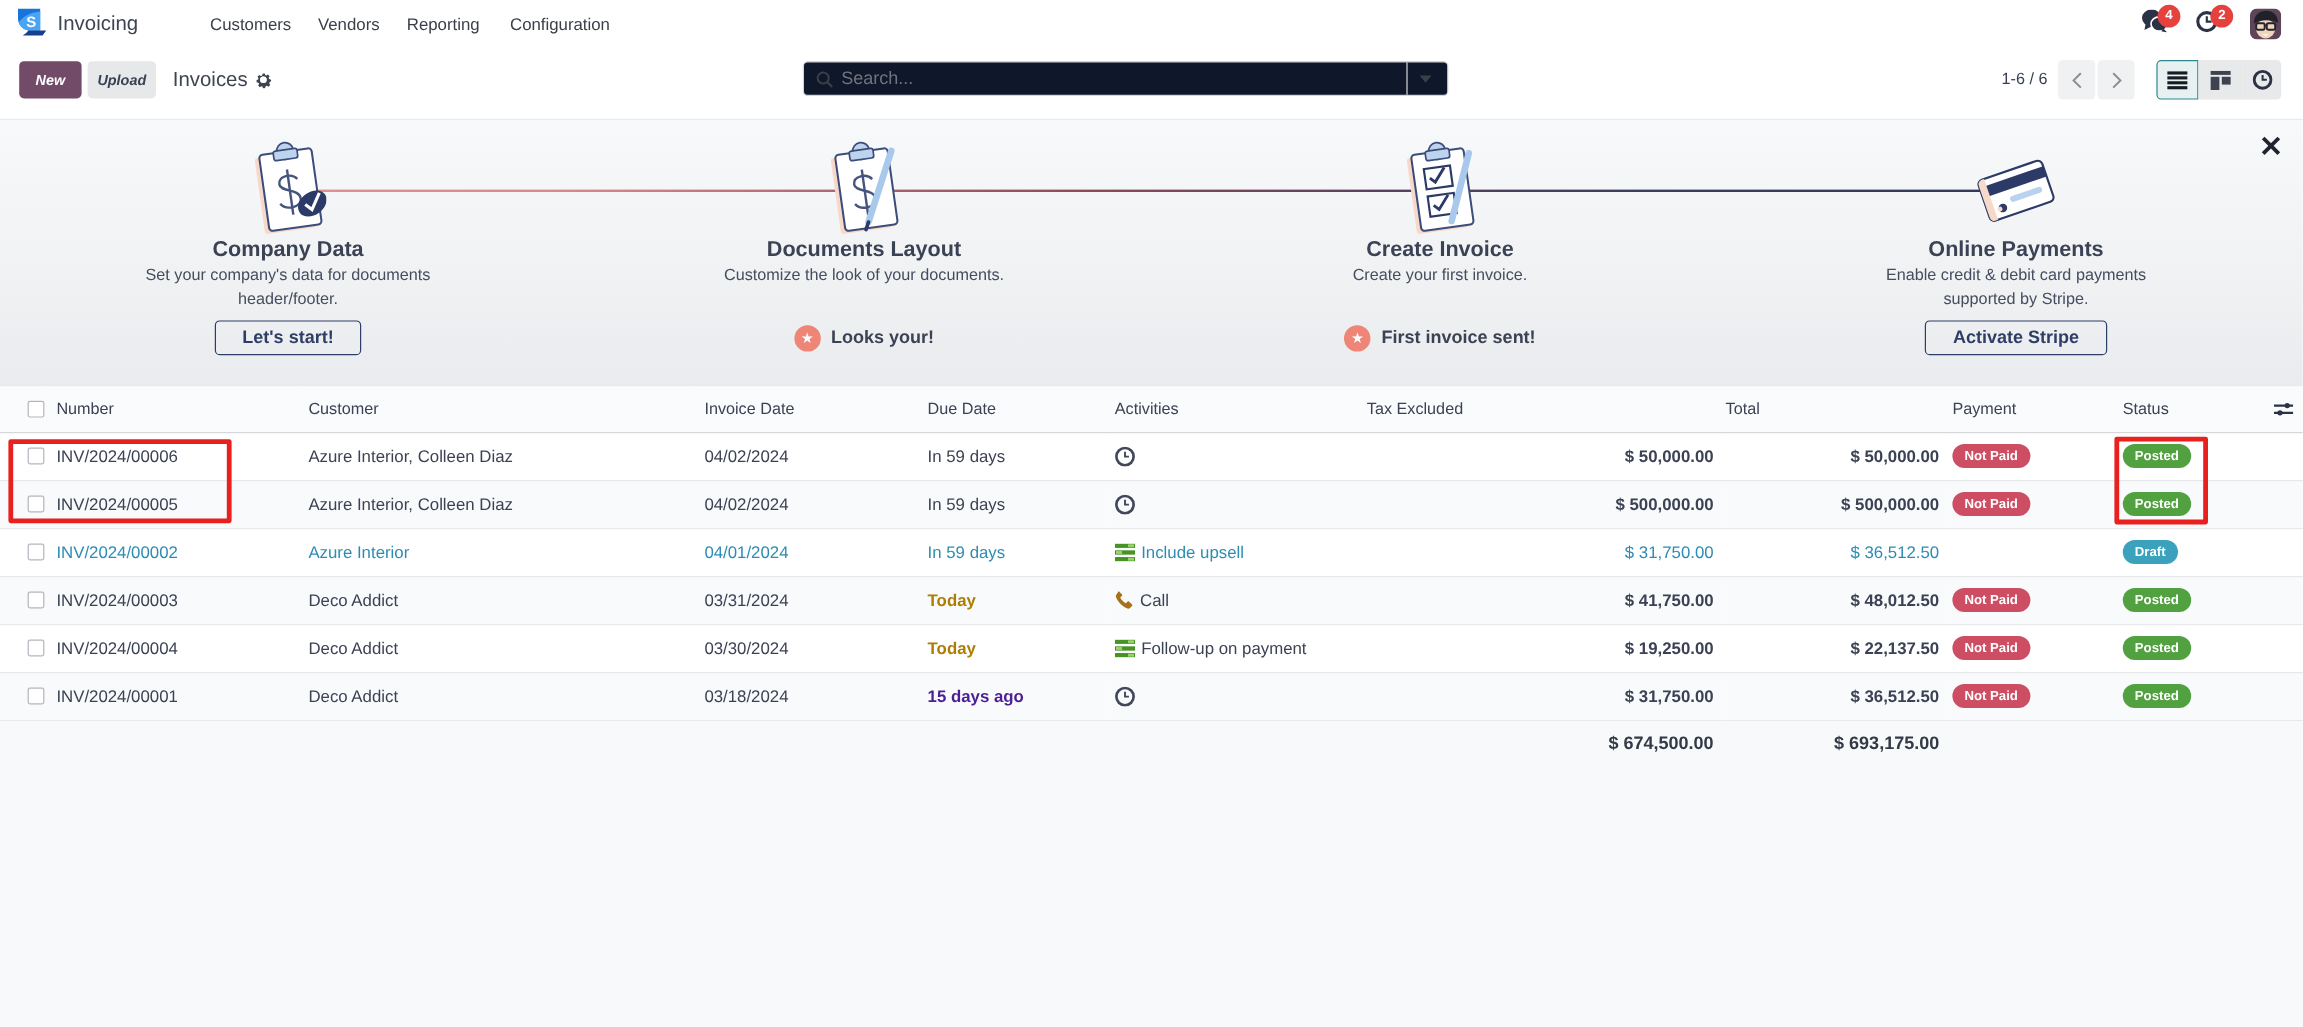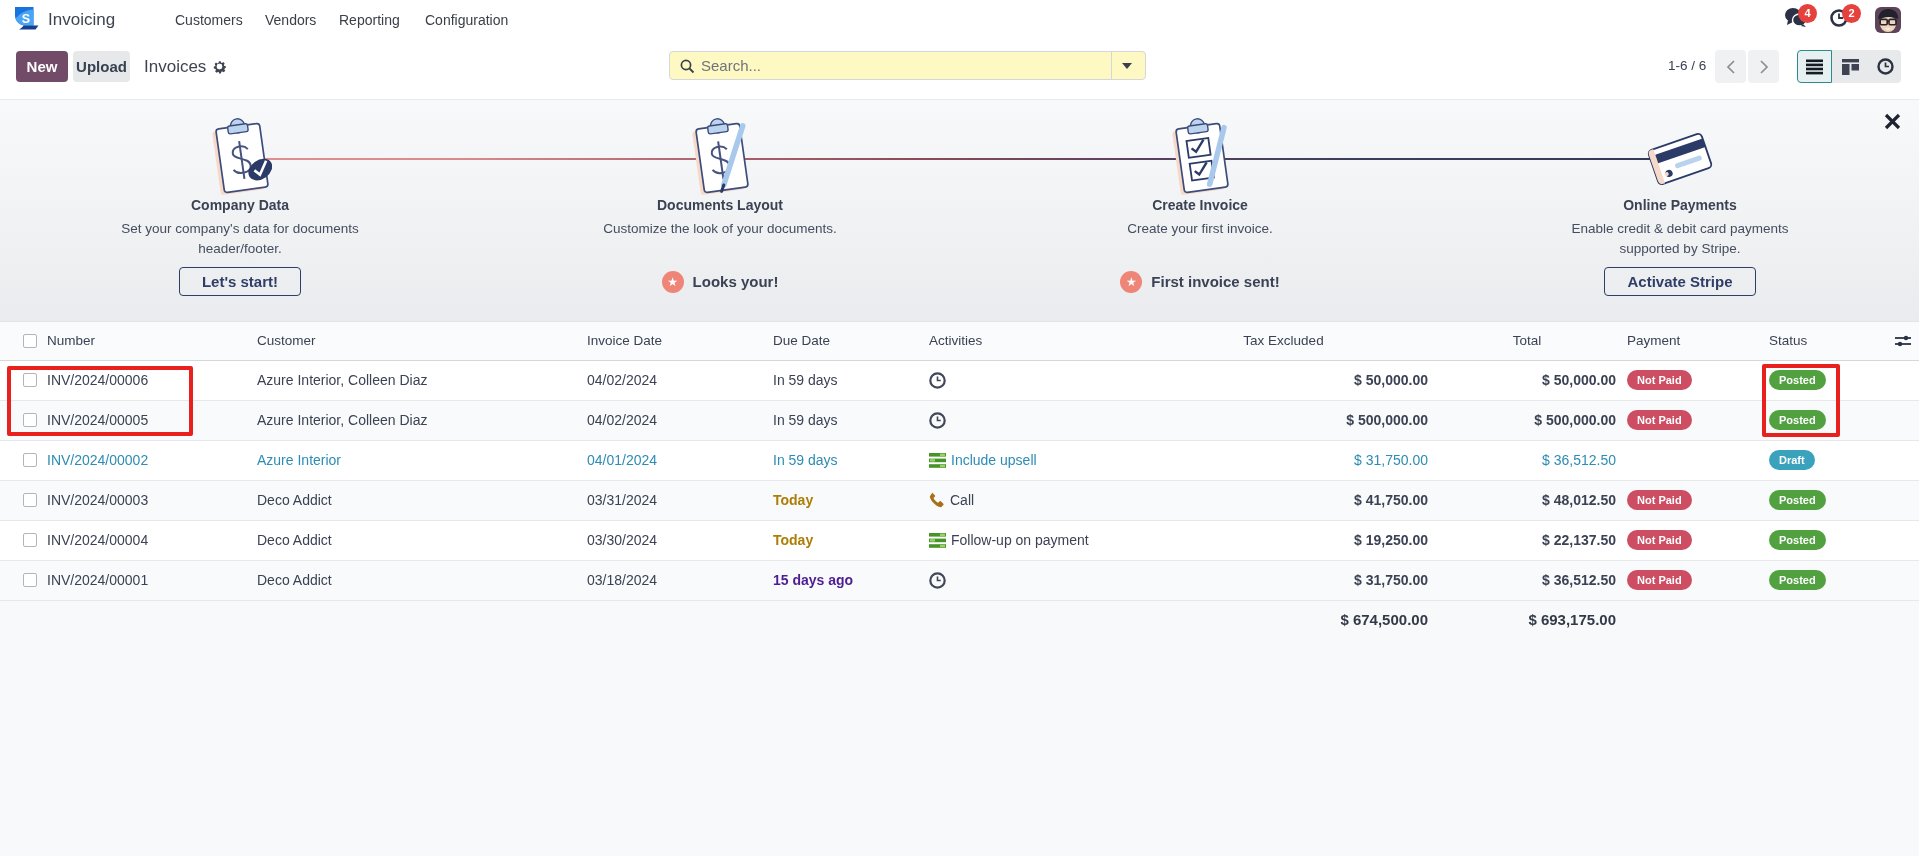--- a/index.html
+++ b/index.html
@@ -6,49 +6,49 @@
 html,body { width:1919px; height:856px; overflow:hidden; }
 body { position:relative; font-family:"Liberation Sans", sans-serif; background:#fff; color:#3b4254; }
 .abs { position:absolute; }
 
 
 .nav { position:absolute; top:0; left:0; width:1919px; height:38px; background:#fff; }
 .brand { position:absolute; left:48px; top:10px; font-size:17px; color:#3e4551; }
 .nav-item { position:absolute; top:12px; font-size:14px; color:#3a4049;margin-left:40px; }
 
 
-.btn { display:flex; align-items:center; justify-content:center; border-radius:4px; font-size:15px; }
+.btn { display:flex; align-items:center; justify-content:center; border-radius:4px; font-size:12px;font-style:italic; }
 .btn-new { left:16px; top:51px; width:52px; height:31px; background:#714b67; color:#fff; font-weight:700; }
 .btn-upload { left:73px; top:51px; width:57px; height:31px; background:#e7e8ea; color:#374151; font-weight:700; }
 .cp-title { left:144px; top:57px; font-size:17px; color:#3e4551; }
-.search { left:669px; top:51px; width:477px; height:29px; background:#fef9c3; border:1px solid #d4d6da; border-radius:4px; }
+.search { left:669px; top:51px; width:538px; height:29px; background:#0f172a; border:1px solid #d4d6da; border-radius:4px; }
 .search-txt { left:31px; top:5px; font-size:15px; color:#6f747c; position:absolute; }
 .search-sep { position:absolute; right:33px; top:0; width:1px; height:27px; background:#d4d6da; }
 .search-arrow { position:absolute; right:13px; top:11px; width:0; height:0; border-left:5px solid transparent; border-right:5px solid transparent; border-top:6px solid #3a4049; }
 .pager-txt { left:1668px; top:58px; font-size:13.5px; color:#374151; }
 .pg { top:50px; width:31px; height:33px; background:#f0f1f2; border-radius:4px; display:flex; align-items:center; justify-content:center; }
 .vs { top:50px; height:33px; display:flex; align-items:center; justify-content:center; background:#e8e9ea; }
 
 
 .banner { position:absolute; top:99px; left:0; width:1919px; height:223px; background:linear-gradient(180deg,#f8f9fa 0%,#eef0f2 70%,#e9ebee 100%); border-top:1px solid #e8eaec; border-bottom:1px solid #e3e5e8; }
 .prog-line { position:absolute; top:58px; left:240px; width:1440px; height:2px; background:linear-gradient(90deg,#e09090 0%,#db8a8c 15%,#a75f6e 35%,#8b4a57 47%,#5a4160 63%,#3a3e5c 78%,#333a58 100%); }
 .step { position:absolute; top:0; width:480px; height:223px; text-align:center; }
-.step-title { position:absolute; top:97px; width:100%; font-size:14px; font-weight:700; color:#3b4254; }
+.step-title { position:absolute; top:97px; width:100%; font-size:18px; font-weight:700; color:#3b4254; }
 .step-desc { position:absolute; top:119px; width:100%; font-size:13.5px; color:#454d5f; line-height:20px; }
 .step-bottom { position:absolute; top:167px; width:100%; height:29px; display:flex; align-items:center; justify-content:center; }
 .step-btn { display:inline-block; padding:0 22px; line-height:27px; border:1px solid #2f3e66; border-radius:4px; color:#2f3e66; font-weight:700; font-size:15px; background:transparent; }
 .done { display:flex; align-items:center; justify-content:center; }
 .done-star { width:22px; height:22px; border-radius:50%; background:#ee8576; color:#fff; font-size:12px; line-height:22px; text-align:center; margin-right:9px; }
 .done-txt { font-size:15px; font-weight:700; color:#3b4254; }
 .banner-x { position:absolute; top:13px; right:18px; }
 
 
 .tbl { position:absolute; top:322px; left:0; width:1919px; border-collapse:collapse; table-layout:fixed; }
 .tbl th { height:38px; font-size:13.5px; font-weight:400; color:#3b4254; text-align:left; background:#fafbfc; border-bottom:1px solid #d5d7da; padding:0 0 0 8px;margin-top:20px; }
-.tbl th.r { text-align:center; }
+.tbl th.r { text-align:left; }
 .tbl td { height:40px; font-size:14px; color:#3b4254; border-bottom:1px solid #e6e8ea; padding:0 0 0 8px; background:#fff; }
 .tbl tr.even td { background:#f9fafb; }
 .num { font-weight:400; }
 .amt { font-weight:700; font-size:15px; }
 .r { text-align:right; padding:0 10px 0 0 !important; }
 .cb { width:14px; height:14px; border:1px solid #b2b6bc; border-radius:2px; background:#fff; margin-left:15px; }
 .pill { display:inline-block; line-height:20px; padding:0 10px; border-radius:11px; color:#fff; font-size:11px; font-weight:700; }
 .pill-red { background:#cd4d62; }
 .pill-green { background:#52a140; }
 .pill-teal { background:#3aa2bd; }

